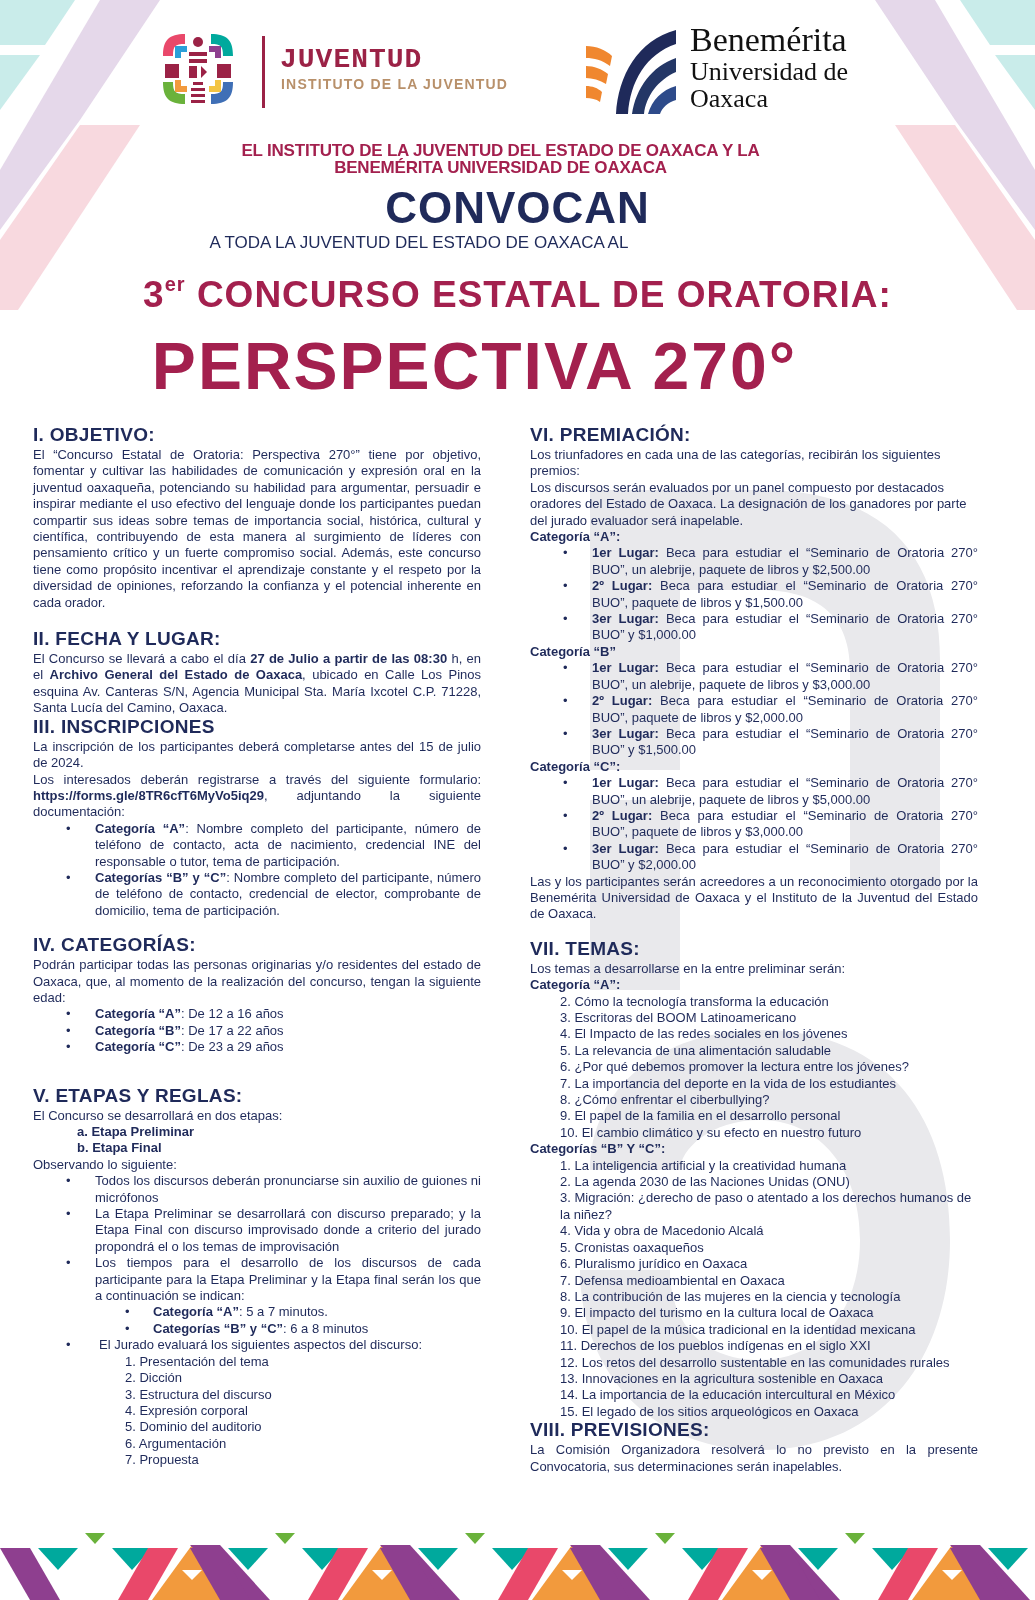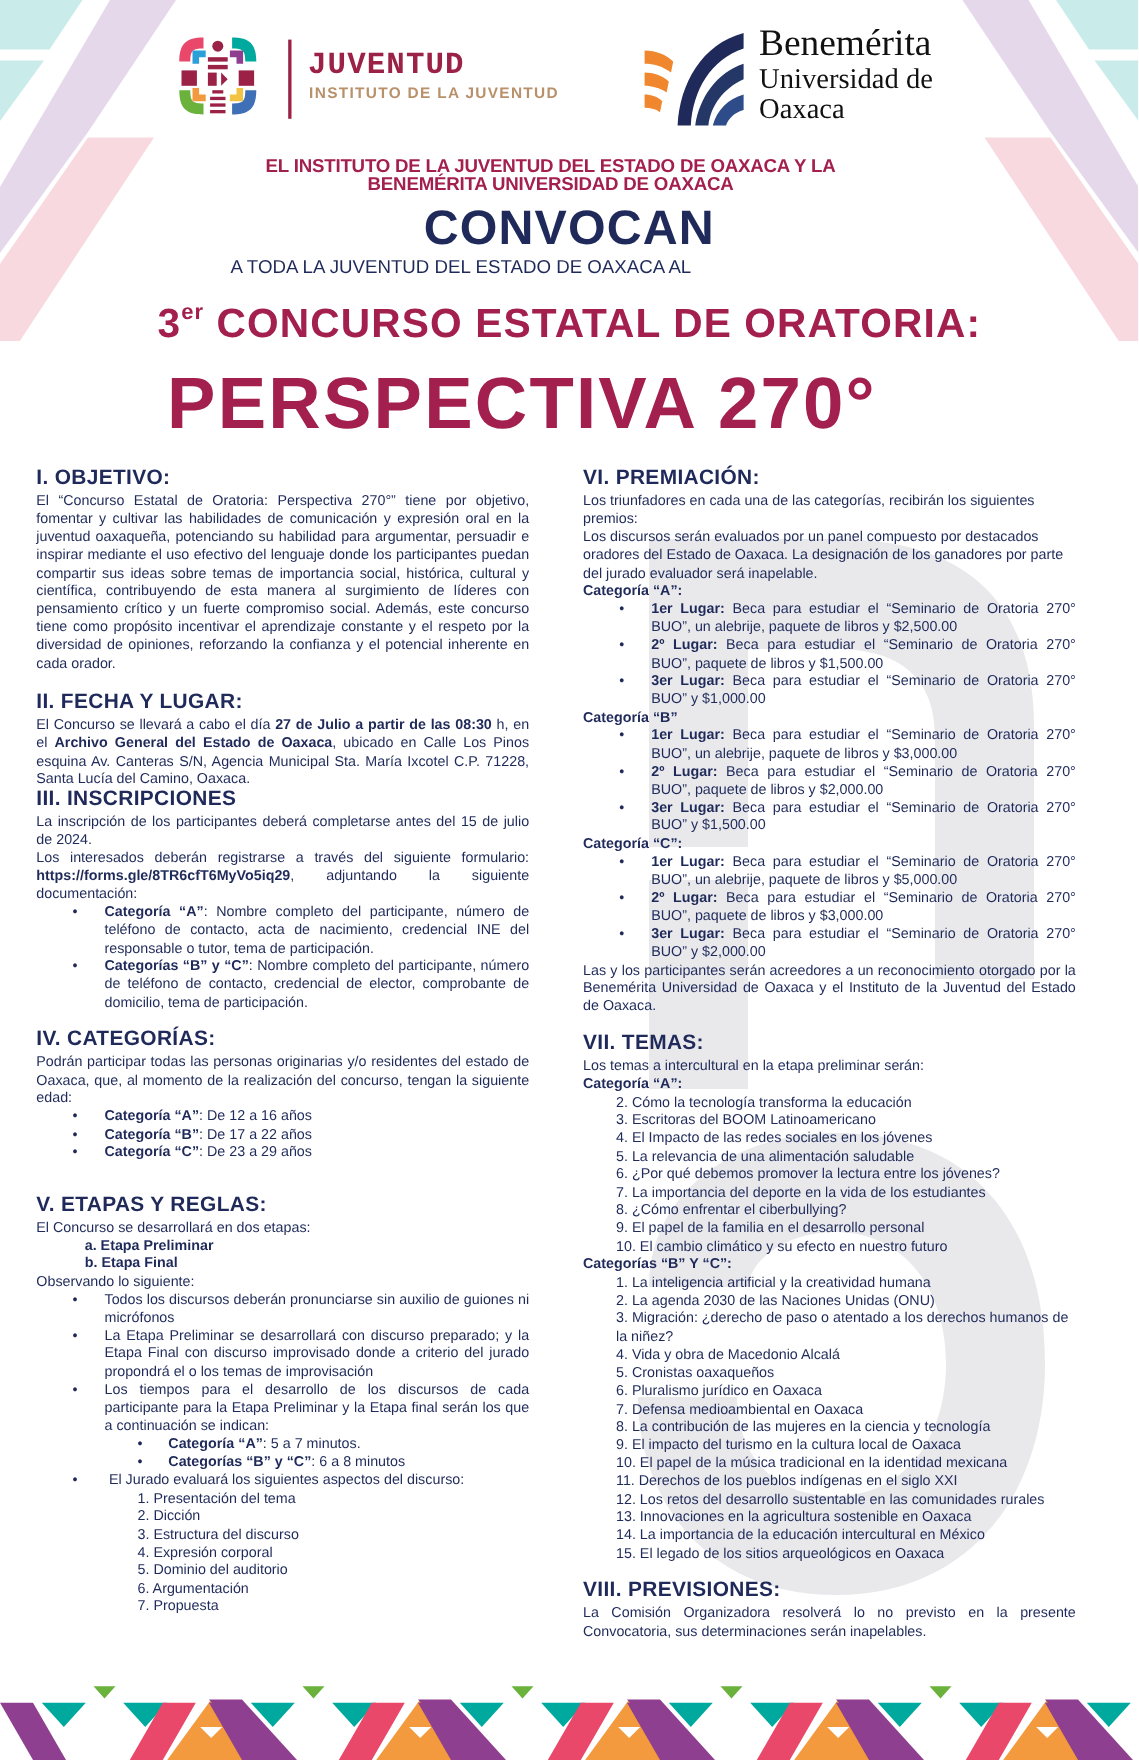--- a/index.html
+++ b/index.html
@@ -197,21 +197,21 @@
     <ul class="bul">
       <li><span class="b">1er Lugar:</span><span> Beca para estudiar el “Seminario de Oratoria 270° BUO”, un alebrije, paquete de libros y $5,000.00</span></li>
       <li><span class="b">2º Lugar:</span><span> Beca para estudiar el “Seminario de Oratoria 270° BUO”, paquete de libros y $3,000.00</span></li>
       <li><span class="b">3er Lugar:</span><span> Beca para estudiar el “Seminario de Oratoria 270° BUO” y $2,000.00</span></li>
     </ul>
     <p class="para">Las y los participantes serán acreedores a un reconocimiento otorgado por la Benemérita Universidad de Oaxaca y el Instituto de la Juventud del Estado de Oaxaca.</p>
   </section>
 
   <section style="margin-top:16px">
     <div class="sec-title">VII. TEMAS:</div>
-    <p>Los temas a intercultural en la etapa preliminar serán:</p>
+    <p>Los temas a desarrollarse en la entre preliminar serán:</p>
     <div class="cat-head">Categoría “A”:</div>
     <ol class="num temas">
       <li>2. Cómo la tecnología transforma la educación</li>
       <li>3. Escritoras del BOOM Latinoamericano</li>
       <li>4. El Impacto de las redes sociales en los jóvenes</li>
       <li>5. La relevancia de una alimentación saludable</li>
       <li>6. ¿Por qué debemos promover la lectura entre los jóvenes?</li>
       <li>7. La importancia del deporte en la vida de los estudiantes</li>
       <li>8. ¿Cómo enfrentar el ciberbullying?</li>
       <li>9. El papel de la familia en el desarrollo personal</li>
@@ -230,21 +230,21 @@
       <li>9. El impacto del turismo en la cultura local de Oaxaca</li>
       <li>10. El papel de la música tradicional en la identidad mexicana</li>
       <li>11. Derechos de los pueblos indígenas en el siglo XXI</li>
       <li>12. Los retos del desarrollo sustentable en las comunidades rurales</li>
       <li>13. Innovaciones en la agricultura sostenible en Oaxaca</li>
       <li>14. La importancia de la educación intercultural en México</li>
       <li>15. El legado de los sitios arqueológicos en Oaxaca</li>
     </ol>
   </section>
 
-  <section style="margin-top:16px">
+  <section style="margin-top:0">
     <div class="sec-title">VIII. PREVISIONES:</div>
     <p class="para">La Comisión Organizadora resolverá lo no previsto en la presente Convocatoria, sus determinaciones serán inapelables.</p>
   </section>
 </div>
 
 <svg class="deco" style="left:0;bottom:0" width="1035" height="70" viewBox="0 0 1035 70">
   <g id="pat">
     <polygon points="85,3 105,3 95,14" fill="#6ab23b"></polygon>
     <polygon points="0,18 30,18 60,70 30,70" fill="#8e3f8f"></polygon>
     <polygon points="38,18 78,18 58,40" fill="#00a99d"></polygon>

